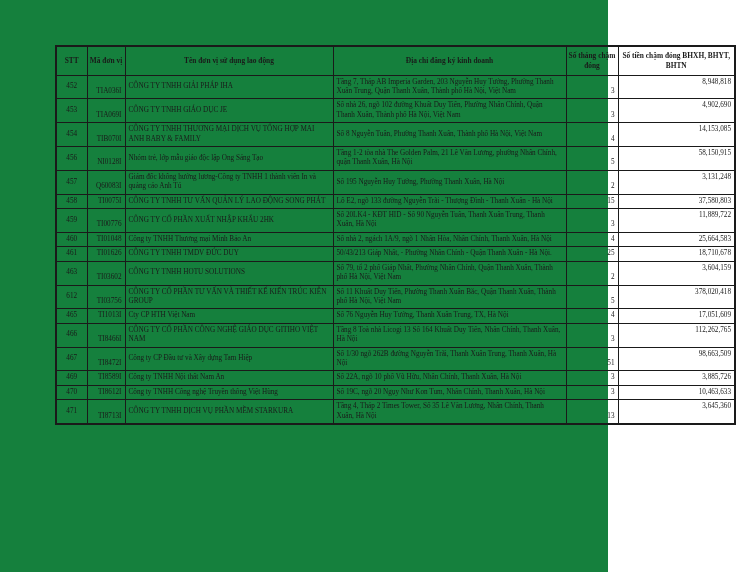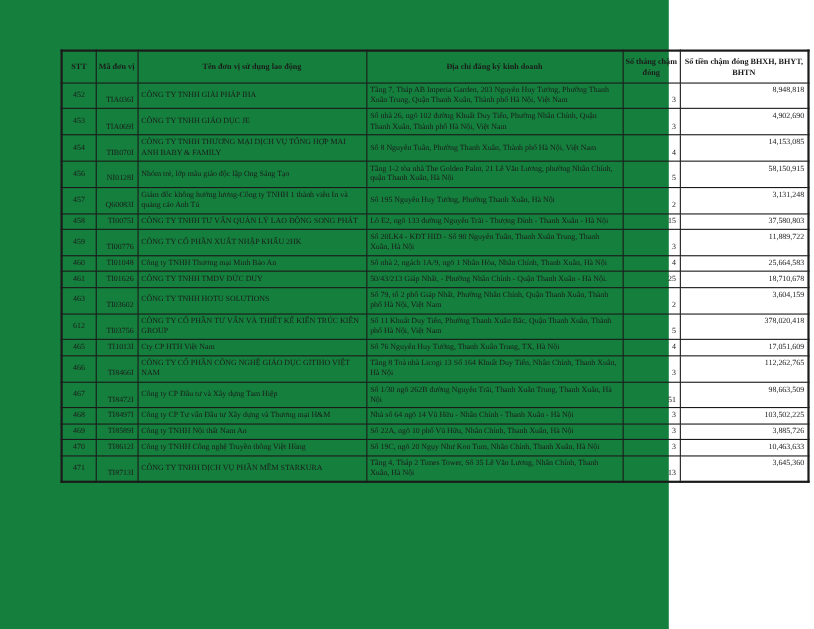--- a/index.html
+++ b/index.html
@@ -199,28 +199,20 @@
 
   <tr>
     <td class="c-stt">467</td>
     <td class="c-code">TI8472I</td>
     <td class="c-name">Công ty CP Đầu tư và Xây dựng Tam Hiệp</td>
     <td class="c-addr">Số 1/30 ngõ 262B đường Nguyễn Trãi, Thanh Xuân Trung, Thanh Xuân, Hà Nội</td>
     <td class="c-month">51</td>
     <td class="c-amt">98,663,509</td>
   </tr>
 
-  <tr>
-    <td class="c-stt">468</td>
-    <td class="c-code">TI8497I</td>
-    <td class="c-name">Công ty CP Tư vấn Đầu tư Xây dựng và Thương mại H&amp;M</td>
-    <td class="c-addr">Nhà số 64 ngõ 14 Vũ Hữu - Nhân Chính - Thanh Xuân - Hà Nội</td>
-    <td class="c-month">3</td>
-    <td class="c-amt">103,502,225</td>
-  </tr>
 
   <tr>
     <td class="c-stt">469</td>
     <td class="c-code">TI8589I</td>
     <td class="c-name">Công ty TNHH Nội thất Nam An</td>
     <td class="c-addr">Số 22A, ngõ 10 phố Vũ Hữu, Nhân Chính, Thanh Xuân, Hà Nội</td>
     <td class="c-month">3</td>
     <td class="c-amt">3,885,726</td>
   </tr>
 

